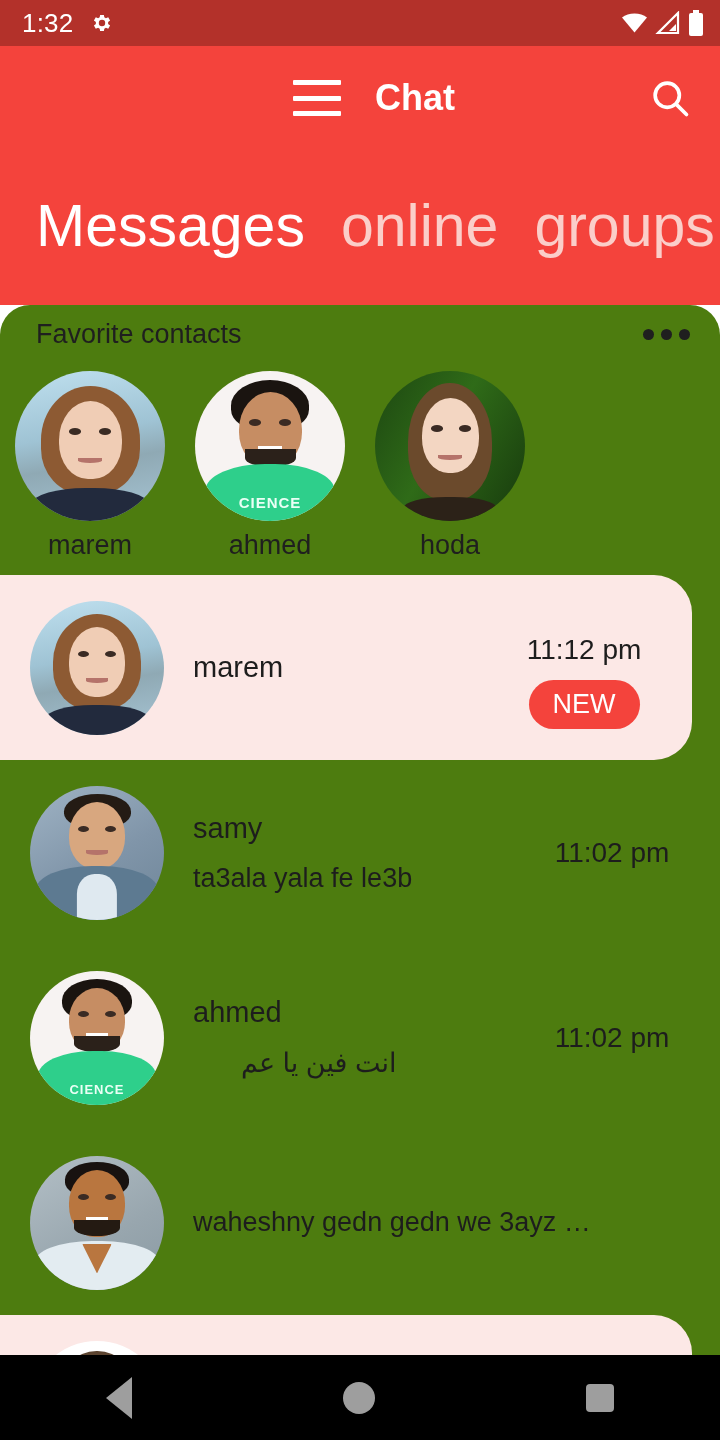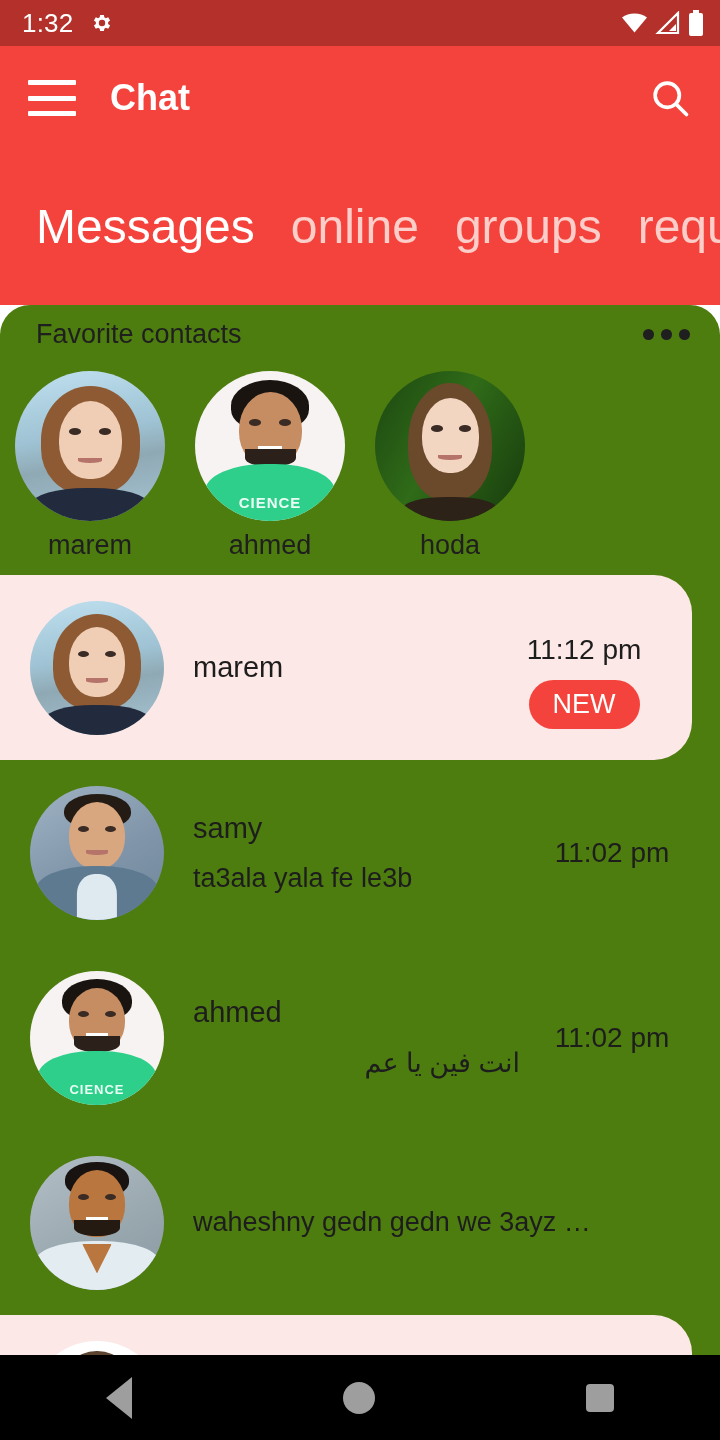--- a/index.html
+++ b/index.html
@@ -20,33 +20,33 @@
   .sb-time { color:#fff; font-size:26px; letter-spacing:0.2px; }
   .sb-gear { margin-left:16px; width:24px; height:24px; display:block; }
   .sb-right { margin-left:auto; display:flex; align-items:center; gap:7px; }
   .sb-right svg { display:block; }
 
   
   .appbar {
     position:absolute; top:46px; left:0; width:720px; height:259px;
     background:#F4433C;
   }
-  .appbar-top { position:relative; height:104px; display:flex; align-items:center; }
+  .appbar-top { position:relative; height:104px; display:flex; align-items:center;justify-content:center; }
   .hamburger { width:48px; height:36px; margin-left:28px; display:flex; flex-direction:column; justify-content:space-between; cursor:pointer; }
   .hamburger span { display:block; height:5px; background:#fff; border-radius:1px; }
   .appbar-title { color:#fff; font-size:36px; font-weight:bold; margin-left:34px; }
   .search-btn { position:absolute; right:24px; top:50%; transform:translateY(-50%); width:52px; height:52px; display:flex; align-items:center; justify-content:center; cursor:pointer;}
 
   
   .tabs {
     position:absolute; left:0; top:130px; width:720px; height:100px;
     display:flex; align-items:center; white-space:nowrap;
     padding-left:18px;
   }
-  .tab { font-size:48px; color:#FBCEC9; padding:0 18px; cursor:pointer; }
+  .tab { font-size:59px; color:#FBCEC9; padding:0 18px; cursor:pointer; }
   .tab.active { color:#ffffff; }
 
   
   .sheet {
     position:absolute; top:305px; left:0; width:720px; height:1050px;
     background:#4d7c0f; border-radius:30px 30px 0 0; overflow:hidden;
   }
   .fav-header {
     height:58px; display:flex; align-items:center;
     padding: 0 30px 0 36px;
@@ -64,21 +64,21 @@
   .chatlist { position:absolute; top:270px; left:0; width:720px; }
   .chatrow {
     position:relative; height:185px; display:flex; align-items:center;
     padding-left:30px; cursor:pointer;
   }
   .chatrow.unread { background:#FCE8E6; border-radius:0 38px 38px 0; width:692px; }
   .row-av { width:134px; height:134px; border-radius:50%; overflow:hidden; flex:none; position:relative; }
   .row-text { margin-left:29px; flex:1; display:flex; flex-direction:column; justify-content:center; gap:18px;}
   .row-name { font-size:29px; color:#1d1d1d; }
   .row-msg { font-size:27px; color:#1d1d1d; }
-  .row-msg.rtl { direction:rtl; text-align:right; }
+  .row-msg.rtl { direction:rtl; text-align:left;margin-left:48px; }
   .row-right { width:200px; display:flex; flex-direction:column; align-items:center; justify-content:center; gap:14px; padding-right:16px;}
   .row-time { font-size:28px; color:#1d1d1d; white-space:nowrap;}
   .badge-new {
     background:#F4433C; color:#fff; font-size:27px;
     padding:11px 24px; border-radius:28px; line-height:1;
   }
   .chatrow.unread .row-right { justify-content:flex-start; padding-top:28px;text-align:center; }
 
   
   .navbar {

